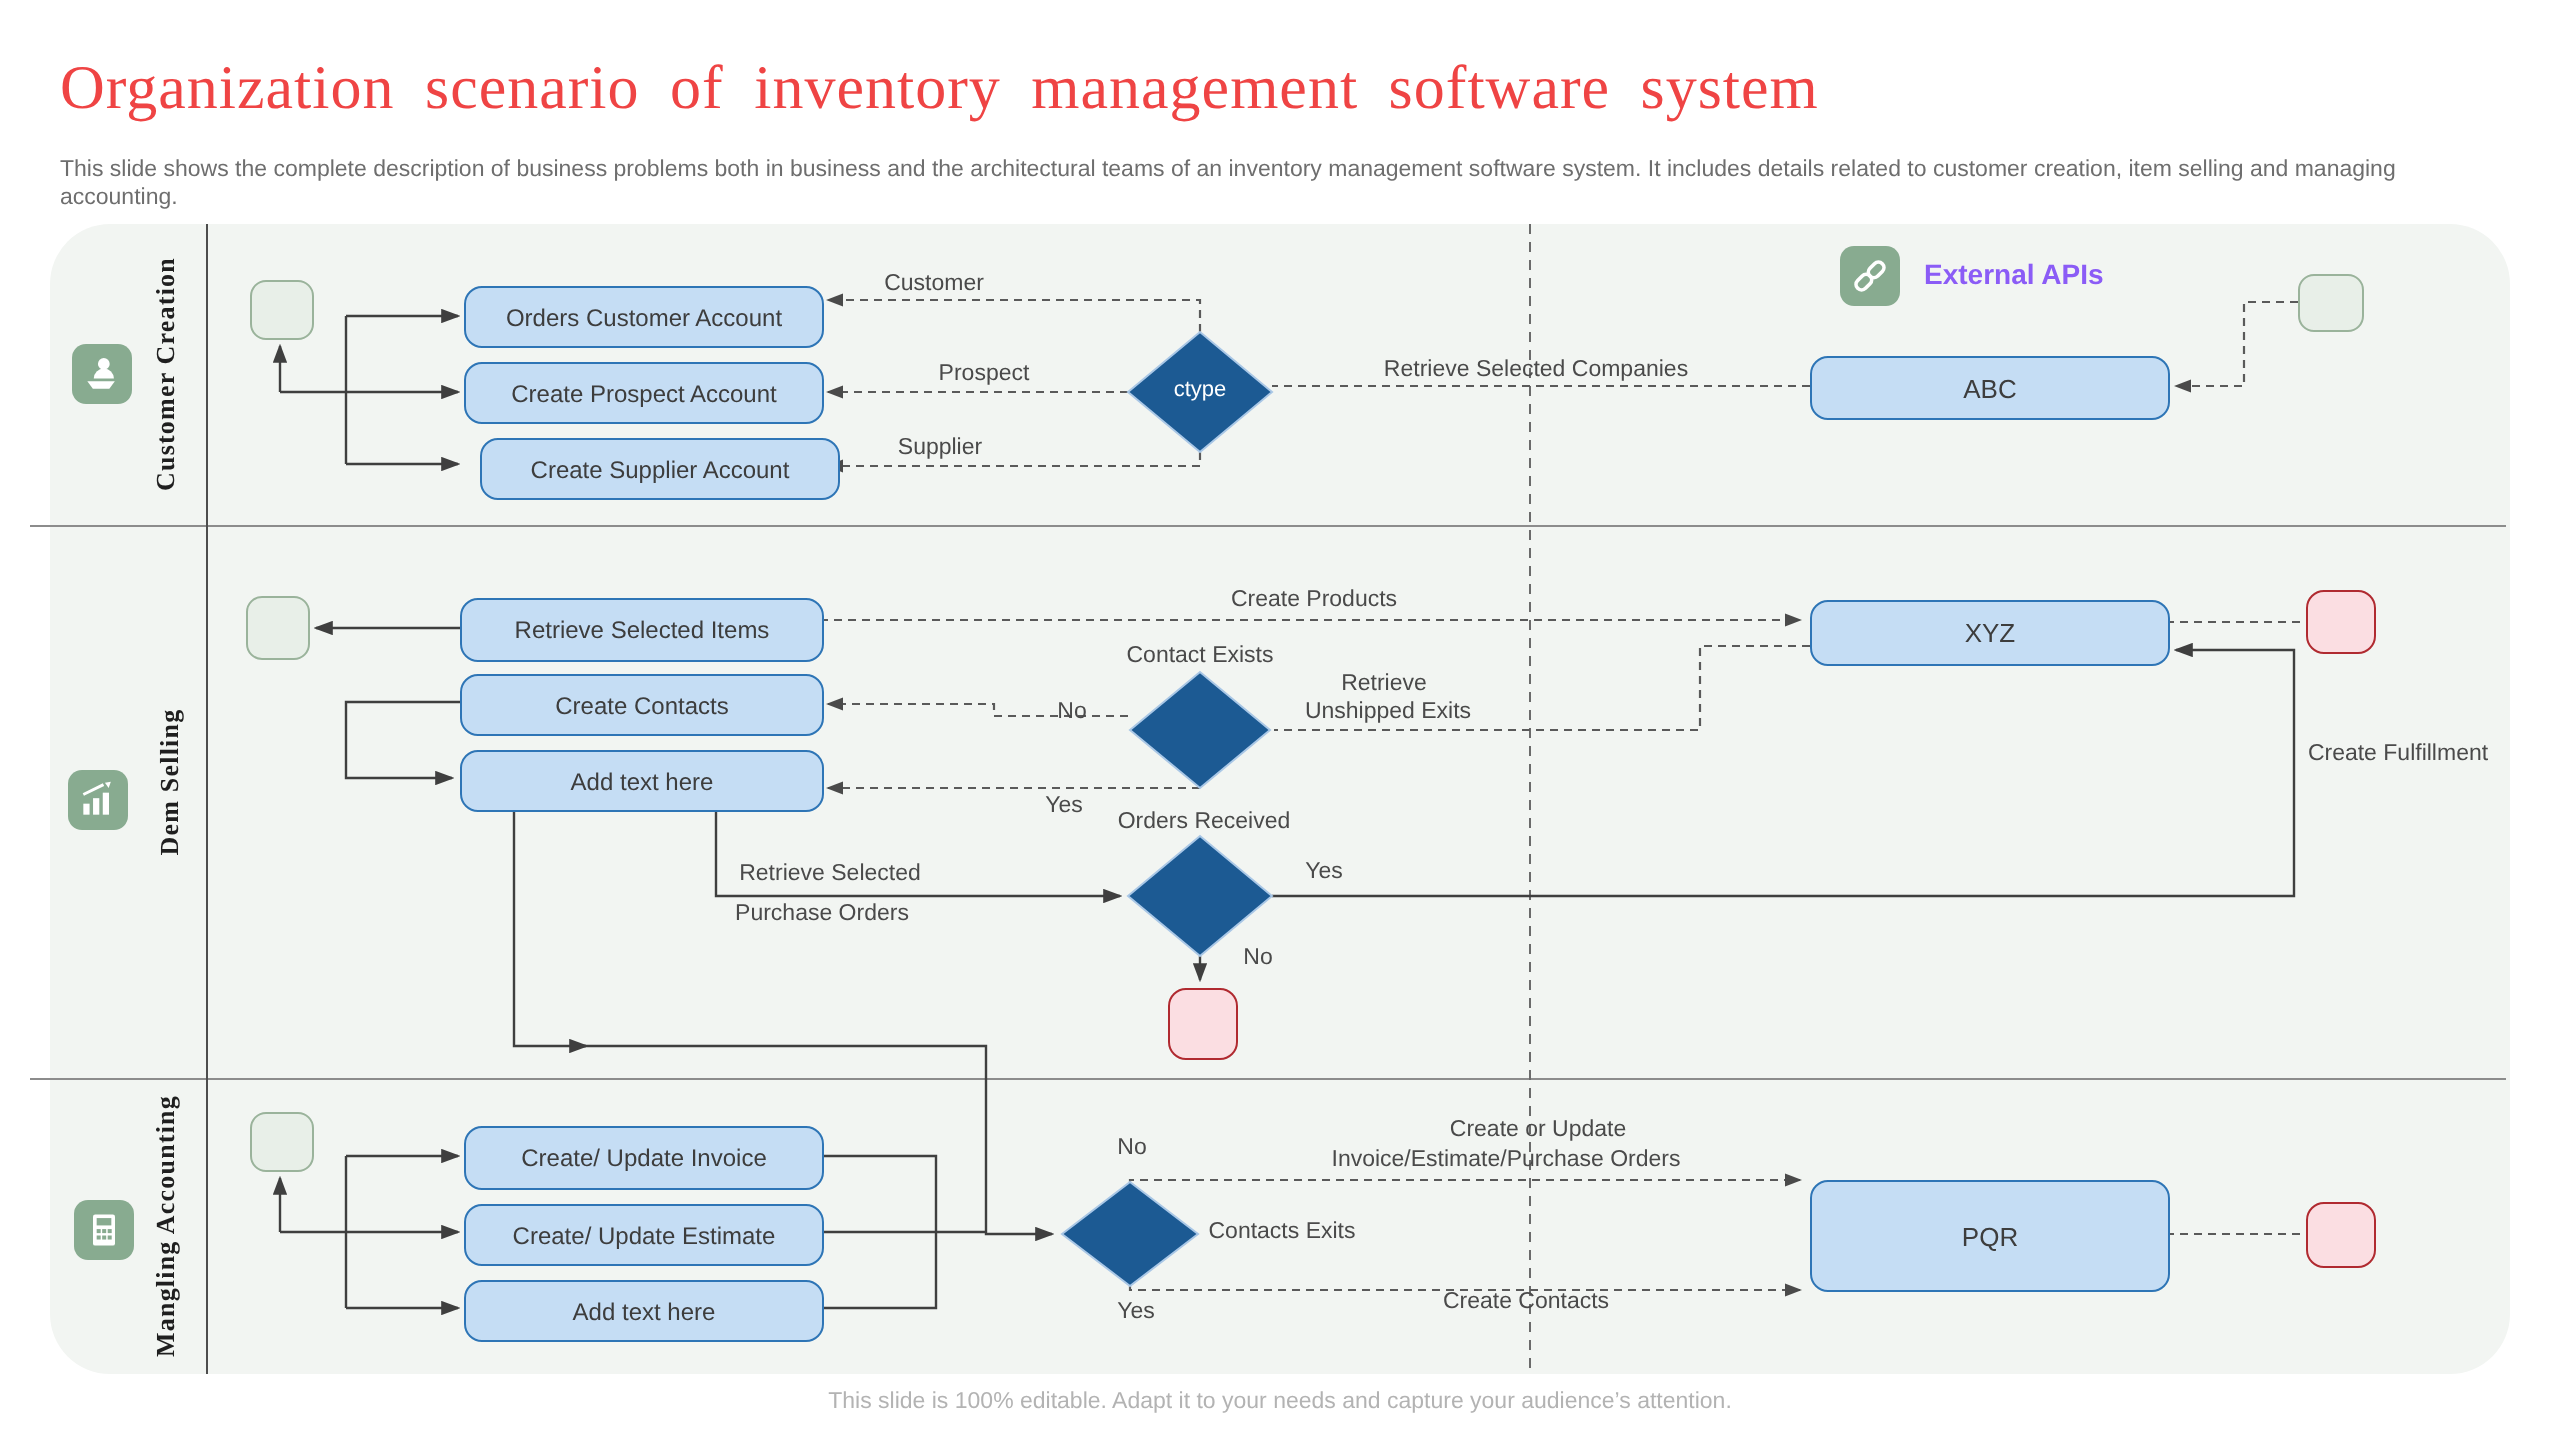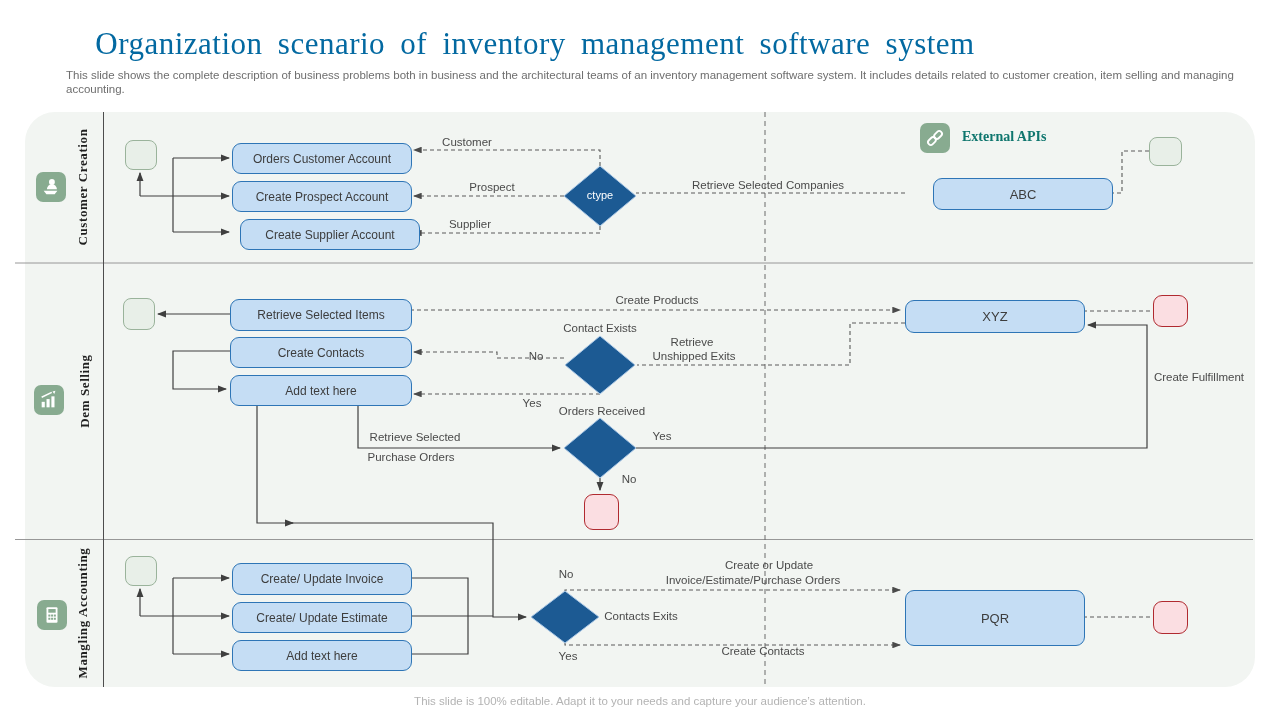--- a/index.html
+++ b/index.html
@@ -1,23 +1,23 @@
 <!DOCTYPE html>
 <html><head>
 <meta charset="utf-8">
 <style>
   html,body{margin:0;padding:0;background:#fff;}
   #slide{position:relative;width:1280px;height:720px;background:#ffffff;overflow:hidden;
          font-family:"Liberation Sans",sans-serif;}
   
   .title{position:absolute;left:30px;top:26px;width:1010px;
-         font-family:"Liberation Serif",serif;font-size:31px;color:#0369a1;
-         word-spacing:7px;letter-spacing:.5px;white-space:nowrap;text-align:center;}
-  .subtitle{position:absolute;left:30px;top:68px;width:1168px;
-            font-size:11.5px;line-height:14px;color:#6e6e6e;margin-left:36px;}
+         font-family:"Liberation Serif",serif;font-size:31px;color:#ef4444;
+         word-spacing:7px;letter-spacing:.5px;white-space:nowrap;}
+  .subtitle{position:absolute;left:30px;top:78px;width:1168px;
+            font-size:11.5px;line-height:14px;color:#6e6e6e;}
   .footer{position:absolute;left:0;top:695px;width:1280px;text-align:center;
           font-size:11.5px;color:#b3b3b3;}
   
   .panel{position:absolute;left:25px;top:112px;width:1230px;height:575px;
          background:#f2f5f2;border-radius:30px;}
   svg.lines{position:absolute;left:0;top:0;z-index:2;}
   
   .pbox{position:absolute;z-index:3;background:#c5ddf4;border:1.2px solid #2e75b6;
         border-radius:9px;display:flex;align-items:center;justify-content:center;
         font-size:12px;color:#3d3d3d;}
@@ -26,21 +26,21 @@
   .endnode{position:absolute;z-index:3;background:#fbdee2;border:1.2px solid #b02a30;border-radius:9px;}
   .laneicon{position:absolute;z-index:3;width:30px;height:30px;border-radius:7px;background:#88ab90;
             display:flex;align-items:center;justify-content:center;}
   .lanelabel{position:absolute;z-index:3;transform:translate(-50%,-50%) rotate(-90deg);
              font-family:"Liberation Serif",serif;font-weight:bold;font-size:13px;color:#1f1f1f;
              letter-spacing:.6px;white-space:nowrap;}
   .lbl{position:absolute;z-index:4;transform:translateX(-50%);font-size:11.5px;line-height:13px;
        color:#4a4a4a;white-space:nowrap;}
   .dtext{position:absolute;z-index:4;transform:translateX(-50%);font-size:11px;color:#ffffff;}
   .apihdr{position:absolute;z-index:4;left:962px;top:129px;
-          font-family:Liberation Serif, serif;font-weight:bold;font-size:14px;color:#0f766e;}
+          font-family:Liberation Sans, sans-serif;font-weight:bold;font-size:14px;color:#8b5cf6;}
 </style>
 </head>
 <body>
 
 <div id="slide">
 
   <div class="title">Organization scenario of inventory management software system</div>
   <div class="subtitle">This slide shows the complete description of business problems both in business and the architectural teams of an inventory management software system. It includes details related to customer creation, item selling and managing accounting.</div>
   <div class="footer">This slide is 100% editable. Adapt it to your needs and capture your audience’s attention.</div>
 
@@ -171,21 +171,21 @@
   <div class="pbox" style="left:240px;top:219px;width:178px;height:29px;">Create Supplier Account</div>
 
   <div class="pbox" style="left:230px;top:299px;width:180px;height:30px;">Retrieve  Selected Items</div>
   <div class="pbox" style="left:230px;top:337px;width:180px;height:29px;">Create Contacts</div>
   <div class="pbox" style="left:230px;top:375px;width:180px;height:29px;">Add text here</div>
 
   <div class="pbox" style="left:232px;top:563px;width:178px;height:30px;">Create/ Update Invoice</div>
   <div class="pbox" style="left:232px;top:602px;width:178px;height:29px;">Create/ Update Estimate</div>
   <div class="pbox" style="left:232px;top:640px;width:178px;height:29px;">Add text here</div>
 
-  <div class="pbox apibox" style="left:905px;top:178px;width:178px;height:30px;margin-left:28px;">ABC</div>
+  <div class="pbox apibox" style="left:905px;top:178px;width:178px;height:30px;">ABC</div>
   <div class="pbox apibox" style="left:905px;top:300px;width:178px;height:31px;">XYZ</div>
   <div class="pbox apibox" style="left:905px;top:590px;width:178px;height:54px;">PQR</div>
 
   <div class="dtext" style="left:600px;top:189px;">ctype</div>
 
   <div class="lbl" style="left:467px;top:136px;">Customer</div>
   <div class="lbl" style="left:492px;top:181px;">Prospect</div>
   <div class="lbl" style="left:470px;top:218px;">Supplier</div>
   <div class="lbl" style="left:768px;top:179px;">Retrieve Selected Companies</div>
 

